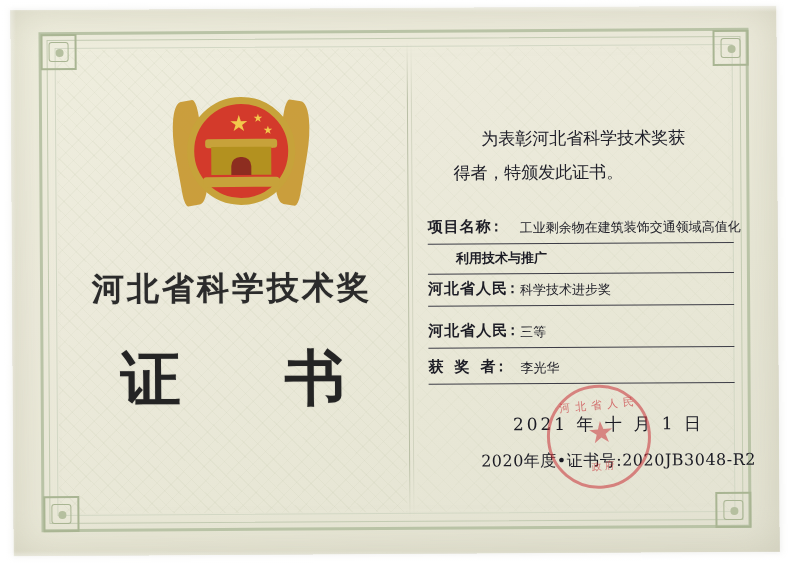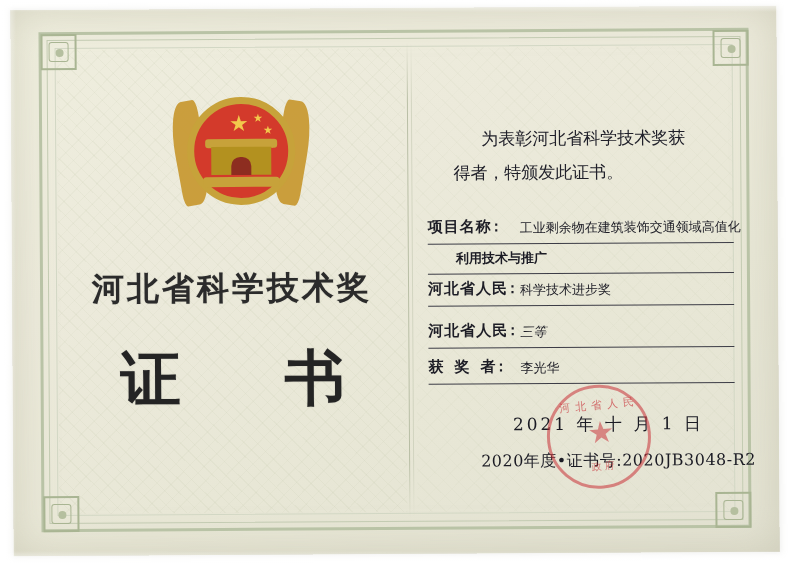--- a/index.html
+++ b/index.html
@@ -296,21 +296,21 @@
     color: #1b1b24;
     white-space: nowrap;
   }
   .field.f1 { top: 206px; }
   .field.f1 .value { left: 92px; }
   .field.f1b { top: 236px; }
   .field.f1b .value { left: 28px; font-weight: bold; }
   .field.f2 { top: 268px; }
   .field.f2 .value { left: 92px; }
   .field.f3 { top: 310px; }
-  .field.f3 .value { left: 92px; font-style: italic; }
+  .field.f3 .value { left: 92px; }
   .field.f4 { top: 346px; }
   .field.f4 .value { left: 92px; }
 
   .date-line {
     position: absolute;
     left: 500px;
     top: 406px;
     font-family: "DejaVu Serif", serif;
     font-size: 17px;
     color: #1b1b24;

